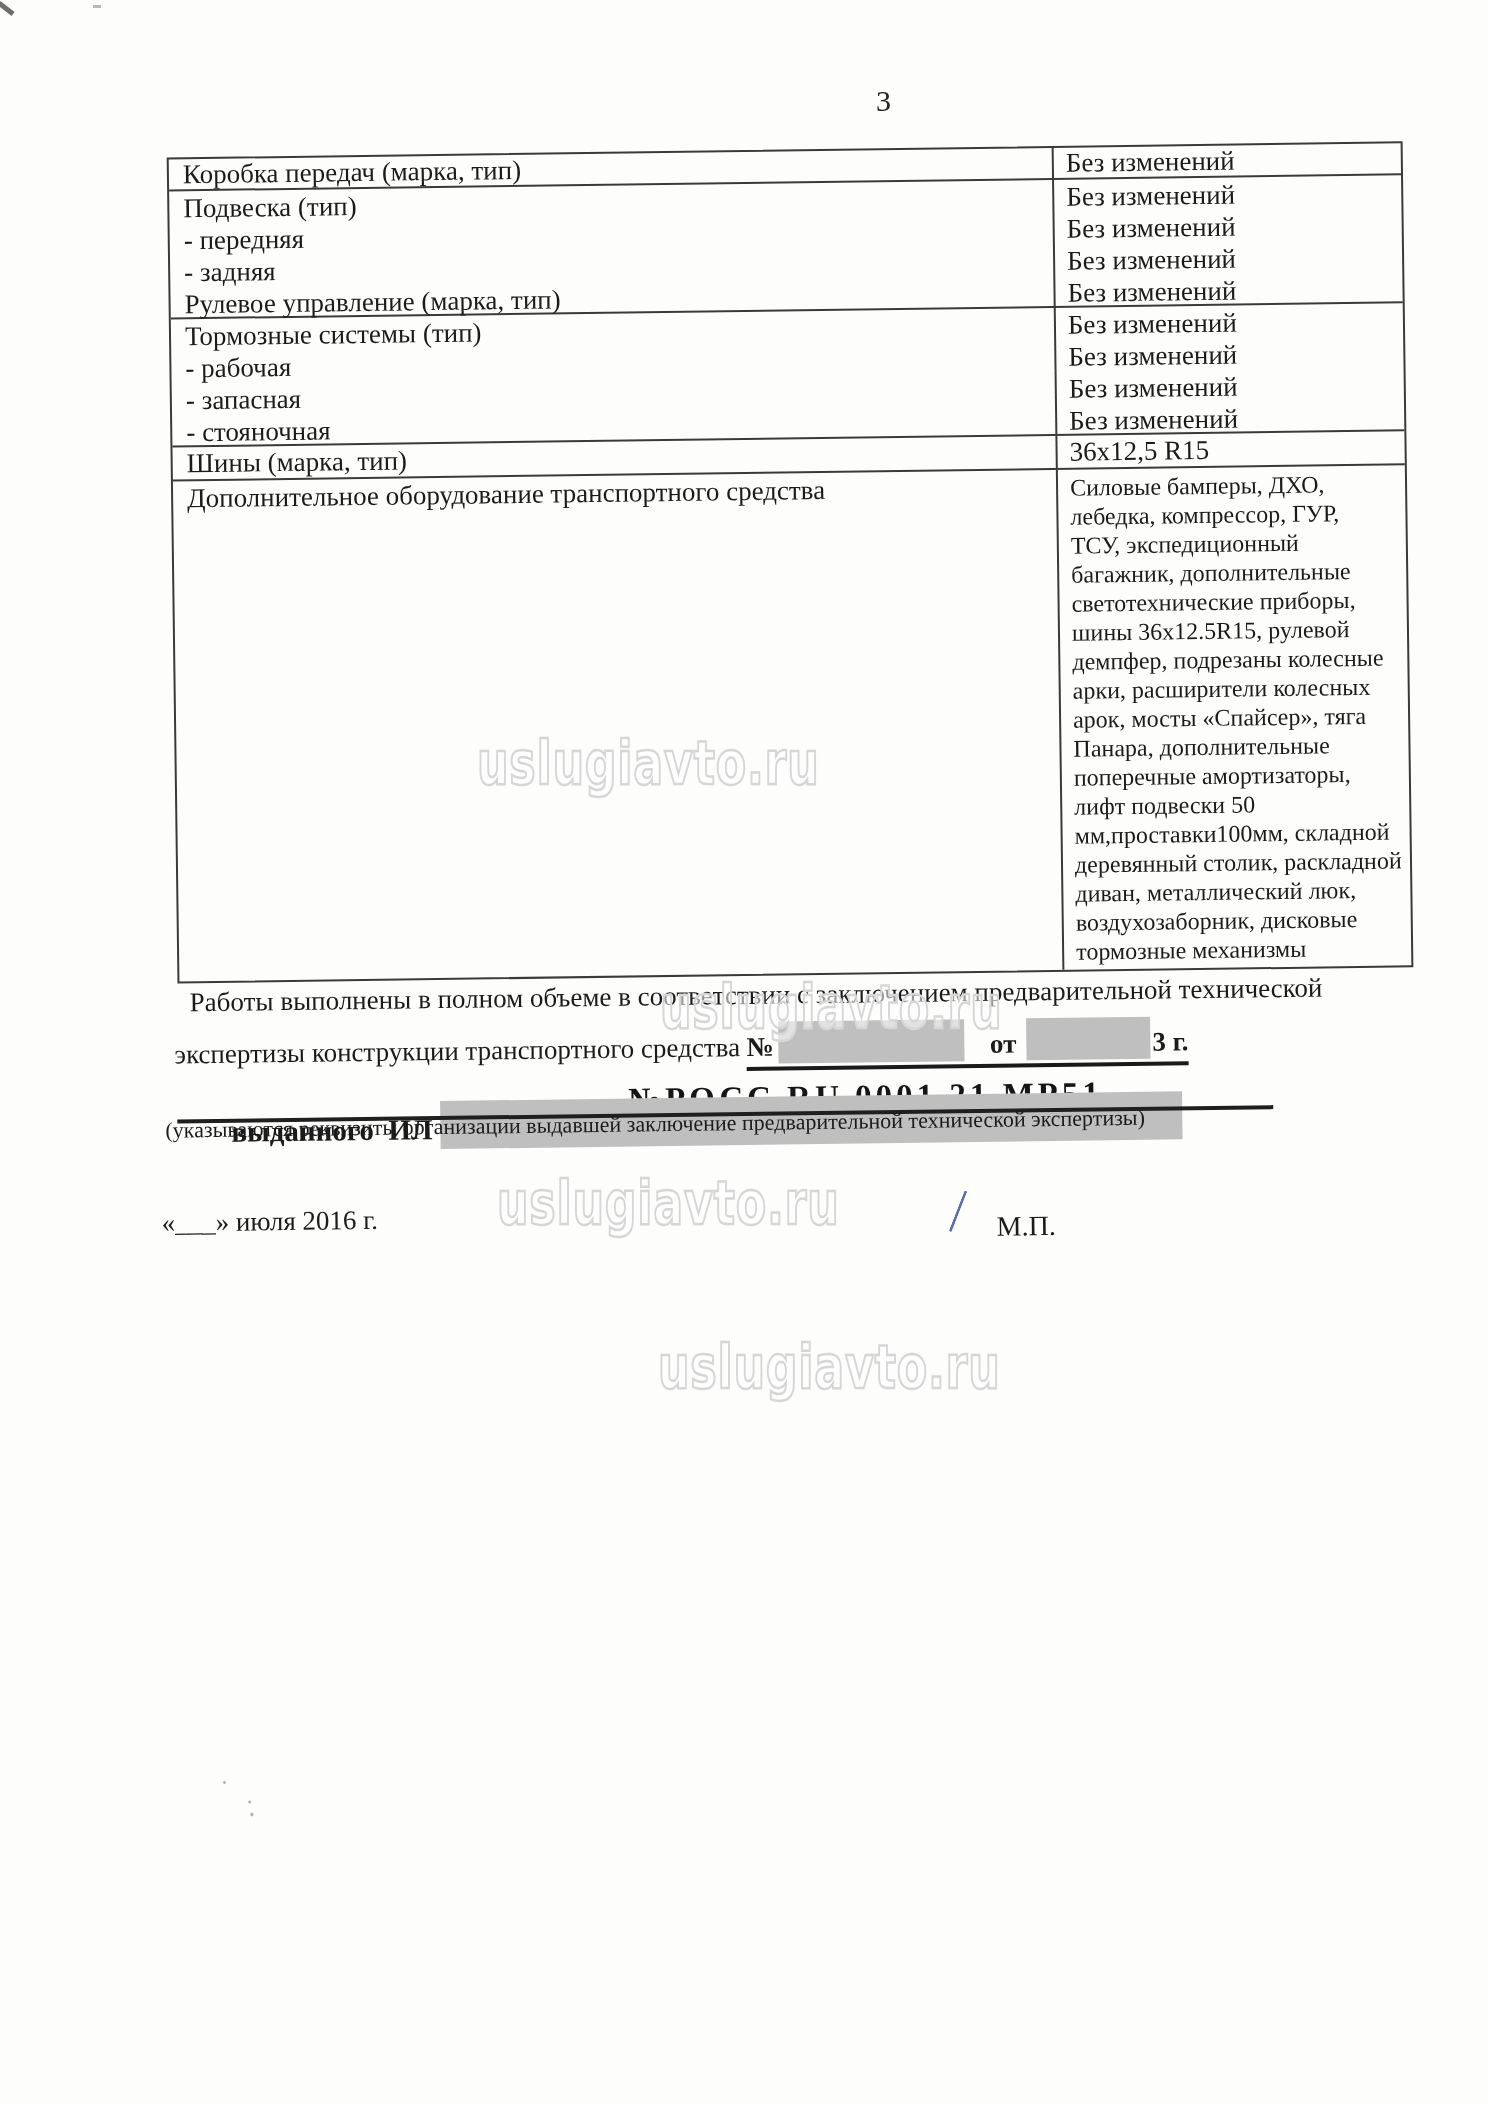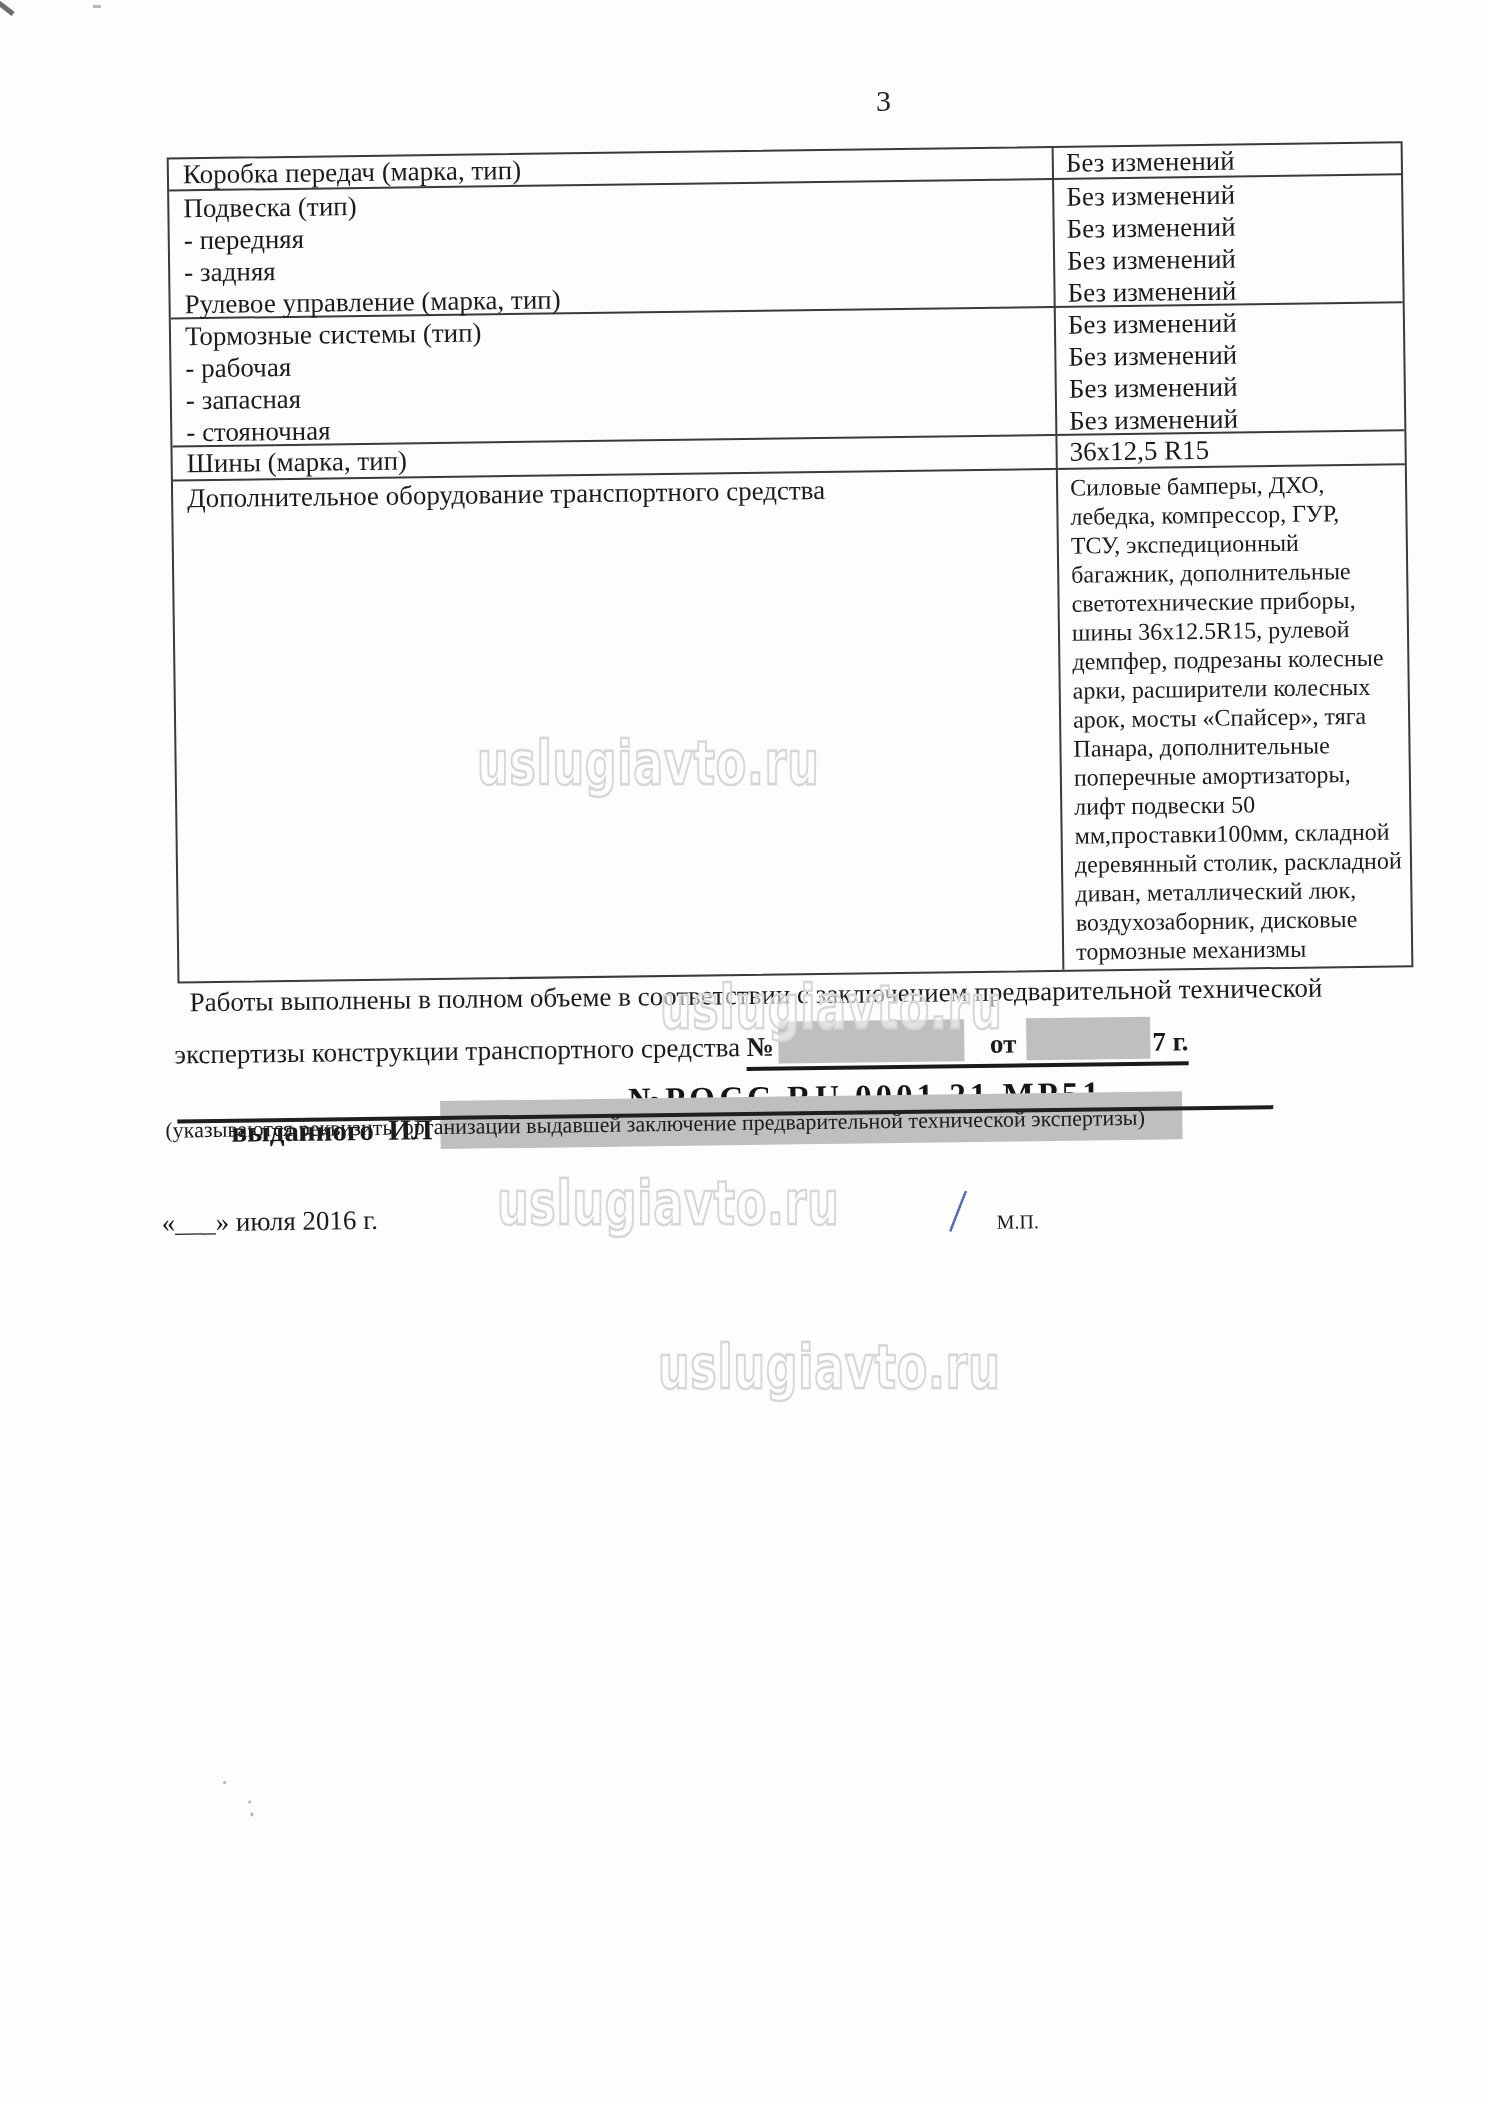--- a/index.html
+++ b/index.html
@@ -76,21 +76,21 @@
     position:absolute;left:188px;top:-18px;height:18px;overflow:hidden;
     font-weight:bold;font-size:33px;line-height:38px;letter-spacing:4px;
     white-space:nowrap;color:#151515;
   }
   
   .date-line{position:absolute;left:153px;top:1200px;font-size:27px;white-space:pre;}
   .sig-slash{
     position:absolute;left:948px;top:1192px;width:0;height:44px;
     border-left:3px solid #5b6db8;transform:rotate(22deg);border-radius:2px;
   }
-  .stamp{position:absolute;left:988px;top:1214px;font-size:20px;}
+  .stamp{position:absolute;left:988px;top:1214px;font-size:28px;}
   
   .wm{
     position:absolute;
     font-family:"DejaVu Sans",sans-serif;font-weight:700;
     font-size:60px;letter-spacing:1px;
     color:rgba(255,255,255,0.55);
     -webkit-text-stroke:2.5px #d6d6d6;
     transform:scaleX(0.74);transform-origin:left top;
     white-space:nowrap;
   }
@@ -165,21 +165,21 @@
 деревянный столик, раскладной
 диван, металлический люк,
 воздухозаборник, дисковые
 тормозные механизмы</div>
       </div>
     </div>
 
     <div class="statement">
       <div class="st-line st1">Работы выполнены в полном объеме в соответствии с заключением предварительной технической</div>
       <div class="st-line st2">
-        <span>экспертизы конструкции транспортного средства </span><span class="u-group"><span class="bold">№</span><span class="redact r1"></span><span class="gap1"></span><span class="bold">от</span><span class="redact r2"></span><span class="bold">7 г.</span></span>
+        <span>экспертизы конструкции транспортного средства </span><span class="u-group"><span class="bold">№</span><span class="redact r1"></span><span class="gap1"></span><span class="bold">от</span><span class="redact r2"></span><span class="bold">3 г.</span></span>
       </div>
       <div class="st-line st3">
         <span>выданного  ИЛ</span><span class="redact3"><span class="peek">№РОСС RU 0001 21 МР51</span></span>
       </div>
       <div class="line3-underline"></div>
       <div class="st-line st4">(указываются реквизиты организации выдавшей заключение предварительной технической экспертизы)</div>
     </div>
 
     <div class="date-line">«___» июля 2016 г.</div>
     <div class="sig-slash"></div>

